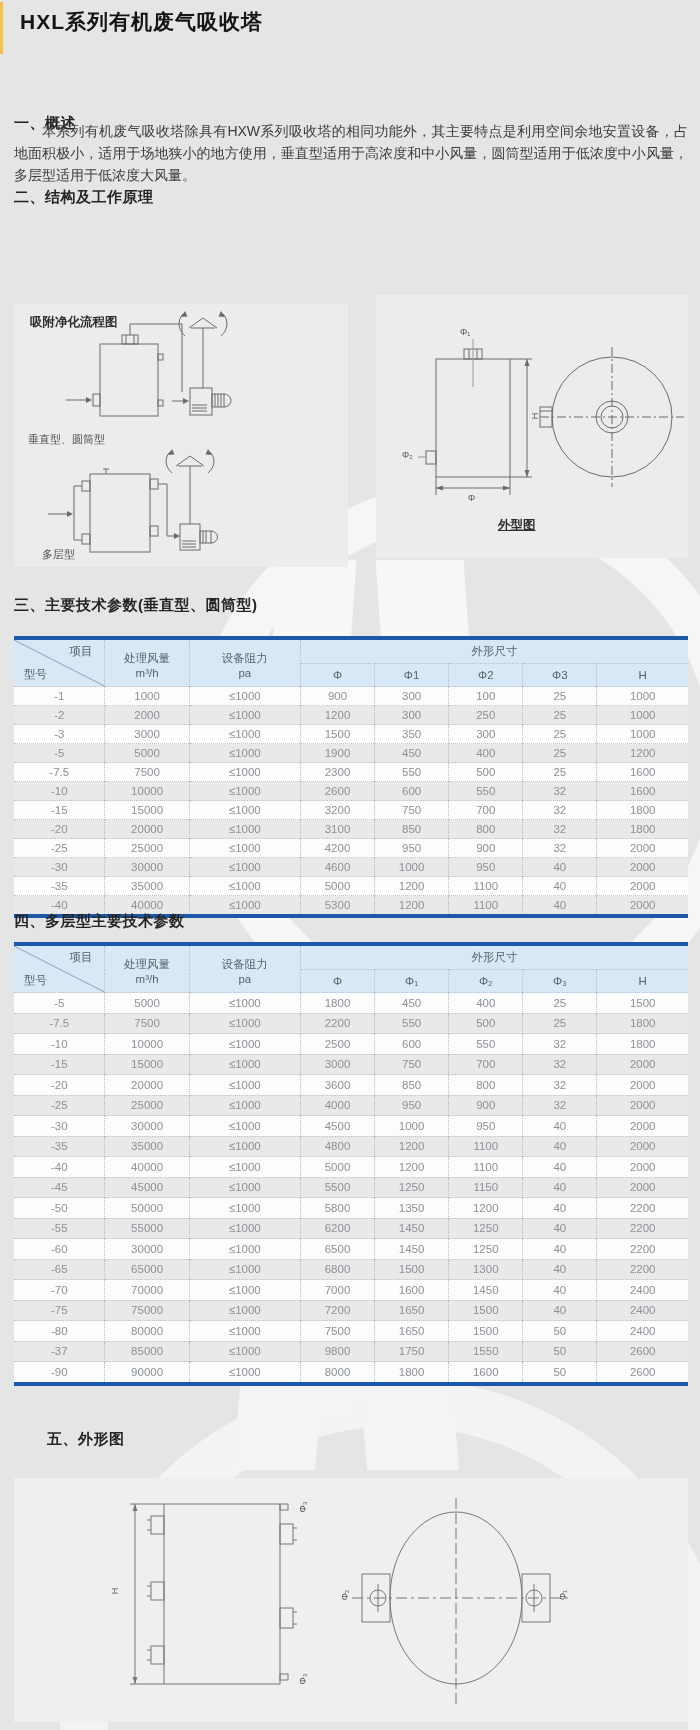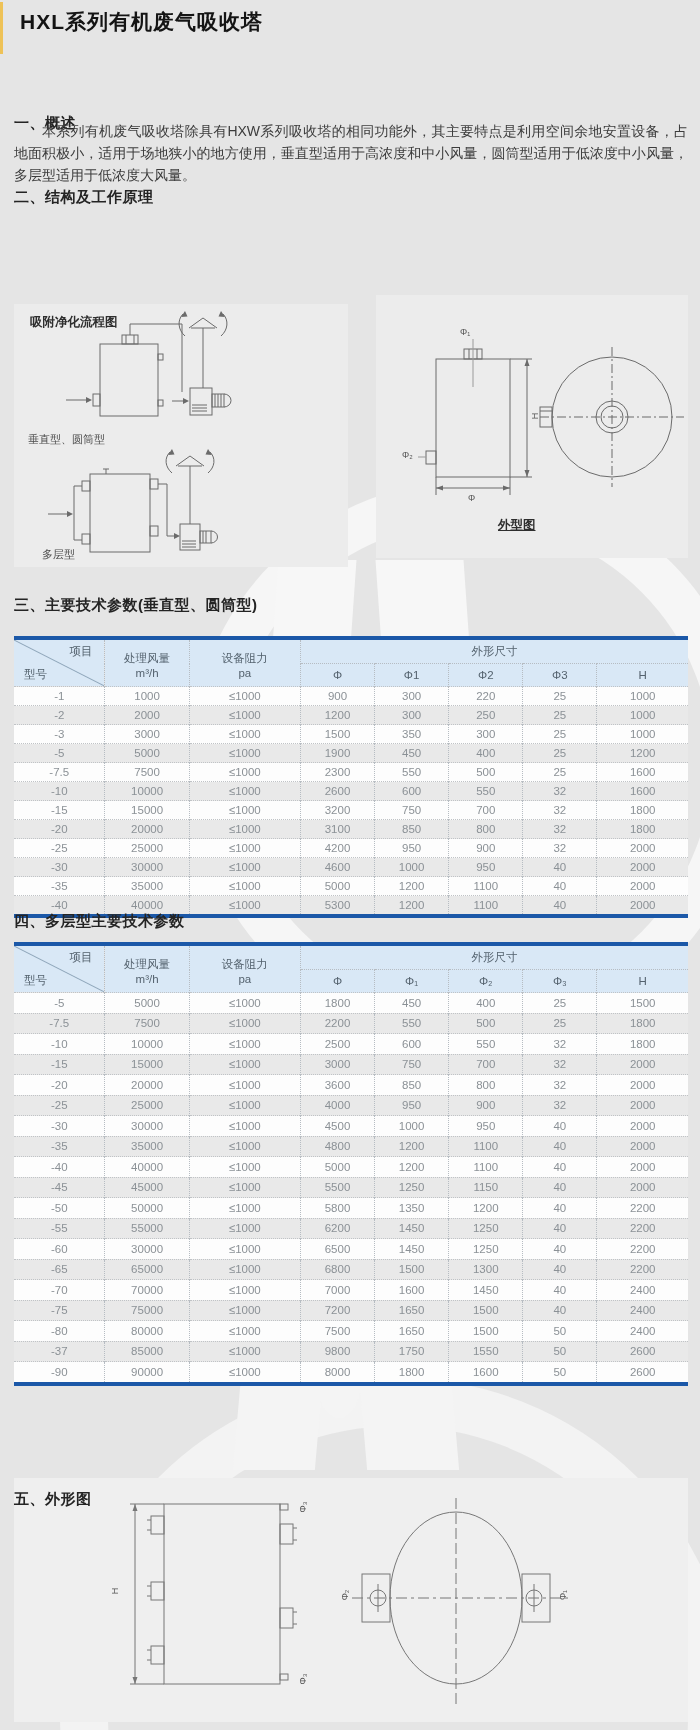--- a/index.html
+++ b/index.html
@@ -213,21 +213,21 @@
           <th>H</th>
         </tr>
       </thead>
       <tbody>
           <tr>
             <td>-1</td>
             <td>1000</td>
             <td>≤1000</td>
             <td>900</td>
             <td>300</td>
-            <td>220</td>
+            <td>100</td>
             <td>25</td>
             <td>1000</td>
           </tr>
           <tr>
             <td>-2</td>
             <td>2000</td>
             <td>≤1000</td>
             <td>1200</td>
             <td>300</td>
             <td>250</td>
@@ -566,21 +566,21 @@
             <td>8000</td>
             <td>1800</td>
             <td>1600</td>
             <td>50</td>
             <td>2600</td>
           </tr>
         </tbody>
     </table>
   </div>
 
-  <div class="sec-h" style="top:1490px;">五、外形图</div>
+  <div class="sec-h" style="top:1430px;margin-left:33px;">五、外形图</div>
   <div class="panel" style="left:14px;top:1478px;width:674px;height:244px;background:#efefef;">
     <svg width="674" height="244" viewBox="0 0 674 244" class="diagram-stroke">
       <g stroke="#777" fill="none" stroke-width="1">
         <rect x="150" y="26" width="116" height="180"></rect>
         <line x1="150" y1="26" x2="116" y2="26"></line>
           <line x1="150" y1="206" x2="116" y2="206"></line>
         <line x1="121" y1="26" x2="121" y2="206"></line>
         <rect x="137" y="38" width="13" height="18"></rect>
           <line x1="133" y1="42" x2="137" y2="42"></line>
           <line x1="133" y1="52" x2="137" y2="52"></line>

